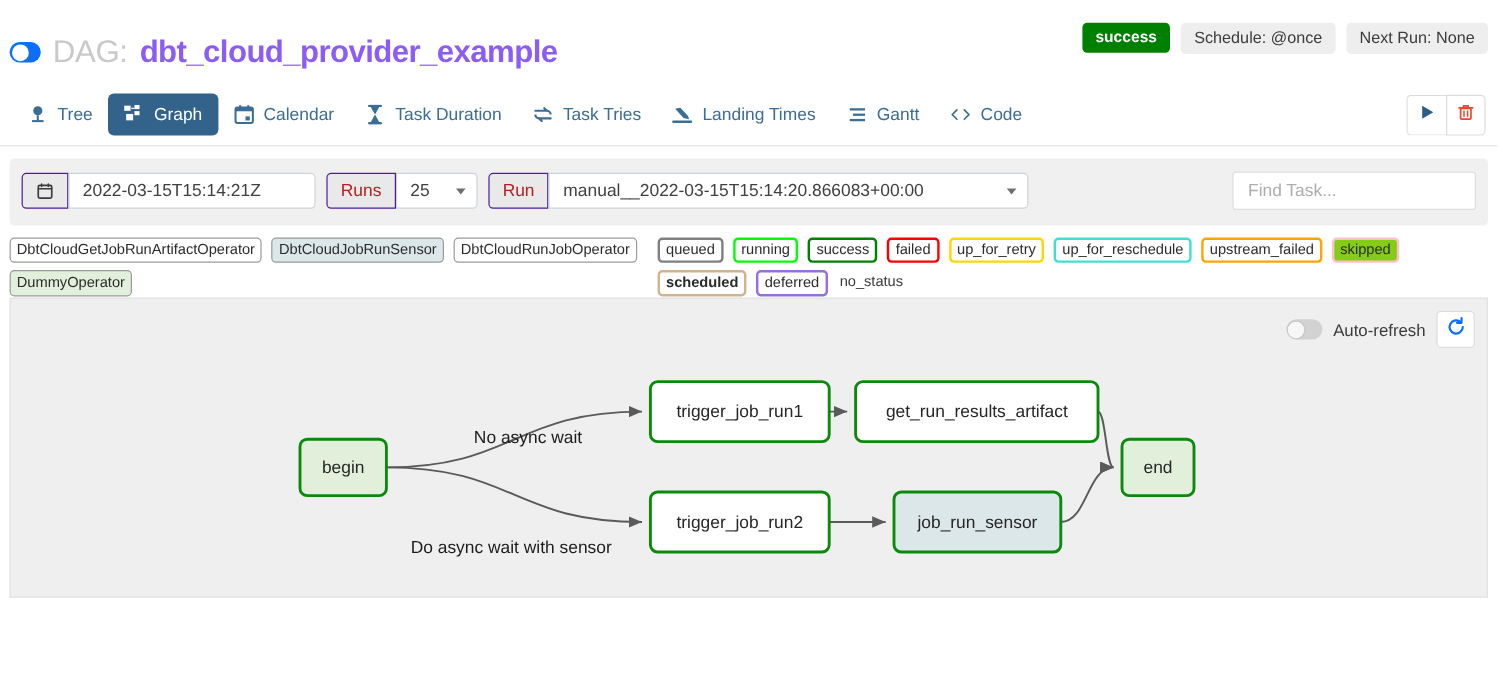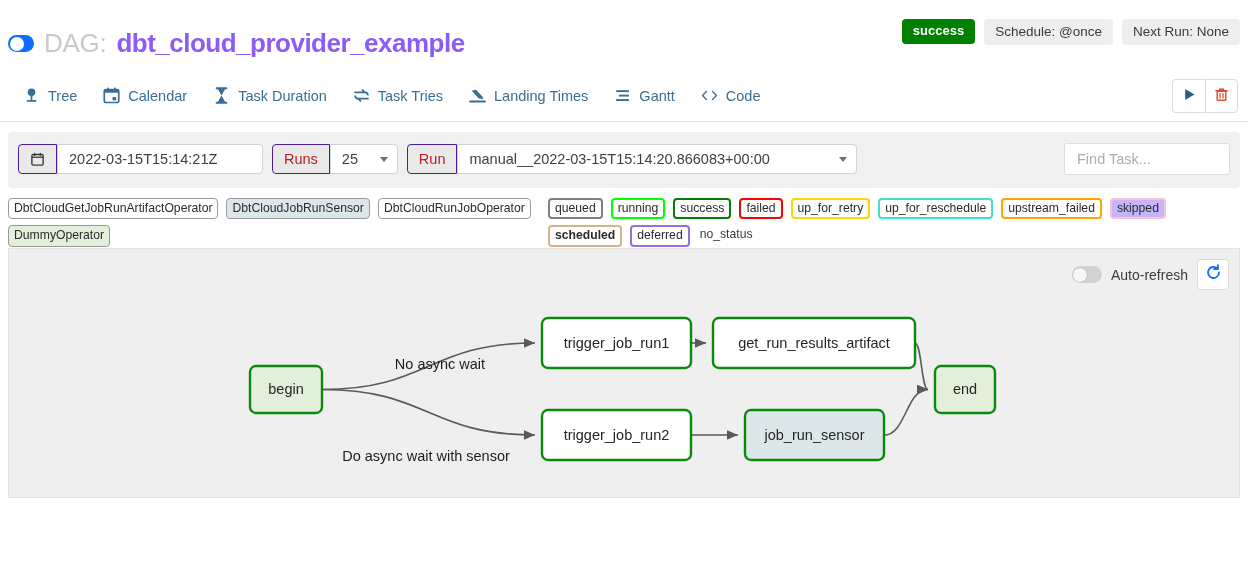--- a/index.html
+++ b/index.html
@@ -95,21 +95,21 @@
     border-top:5px solid #6f6f6f;
   }
   .btn-update {
     background:#fff; border:1px solid #0d6efd; color:#0d6efd;
     font-size:14.5px; font-weight:700; padding:6px 15px; border-radius:4px;
     margin-left:10px; cursor:pointer; font-family:"Liberation Sans",sans-serif;
   }
   .find-task {
     margin-left:auto; border:1px solid #dedede; background:#fff;
     color:#adadad; font-size:14.5px; padding:7px 12px; border-radius:3px;
-    width:166px;
+    width:203px;
   }
 
   
   .legend { padding:10px 8px 6px 8px; position:relative; min-height:54px;}
   .legend-left { position:absolute; left:8px; top:10px; width:530px; }
   .legend-right { position:absolute; left:548px; top:10px; right:8px; }
   .chips { display:flex; flex-wrap:wrap; gap:6px 8px; }
   .chip {
     font-size:12.2px; line-height:1.25; padding:2px 5px;
     border:1px solid #9a9a9a; border-radius:4px; color:#2b2b2b;
@@ -178,20 +178,32 @@
     <span class="ic">
         <svg width="17" height="17" viewBox="0 0 16 16">
           <circle cx="8" cy="5" r="3.6" fill="#3b6e94"></circle>
           <rect x="7.2" y="8.5" width="1.6" height="4" fill="#3b6e94"></rect>
           <rect x="3.5" y="12.3" width="9" height="1.6" fill="#3b6e94"></rect>
         </svg>
       </span>
     <span>Tree</span>
   </div>
 
+  <div class="tab active">
+    <span class="ic">
+        <svg width="17" height="17" viewBox="0 0 16 16">
+          <rect x="0.5" y="1" width="5" height="4" fill="#fff"></rect>
+          <rect x="8.5" y="0.5" width="4" height="3.2" fill="#fff"></rect>
+          <rect x="8.5" y="5.3" width="4" height="3.2" fill="#fff"></rect>
+          <rect x="2" y="7.5" width="5.5" height="5" fill="#fff"></rect>
+          <rect x="6" y="2.6" width="2.5" height="1" fill="#fff"></rect>
+        </svg>
+      </span>
+    <span>Graph</span>
+  </div>
 
   <div class="tab">
     <span class="ic">
         <svg width="17" height="17" viewBox="0 0 16 16">
           <rect x="1.2" y="2.4" width="13.6" height="12.2" rx="1.6" fill="none" stroke="#3b6e94" stroke-width="1.6"></rect>
           <rect x="1.2" y="2.4" width="13.6" height="3" fill="#3b6e94"></rect>
           <rect x="4" y="0.6" width="1.6" height="3" fill="#3b6e94"></rect>
           <rect x="10.4" y="0.6" width="1.6" height="3" fill="#3b6e94"></rect>
           <rect x="9" y="9.4" width="3.4" height="3.2" fill="#3b6e94"></rect>
         </svg>
@@ -313,21 +325,21 @@
   </div>
   <div class="legend-right">
     <div class="chips" id="status-chips">
         <span class="chip status" style="border-color: rgb(128, 128, 128); background: rgb(255, 255, 255);">queued</span>
         <span class="chip status" style="border-color: rgb(0, 255, 0); background: rgb(255, 255, 255);">running</span>
         <span class="chip status" style="border-color: rgb(0, 128, 0); background: rgb(255, 255, 255);">success</span>
         <span class="chip status" style="border-color: rgb(255, 0, 0); background: rgb(255, 255, 255);">failed</span>
         <span class="chip status" style="border-color: rgb(255, 215, 0); background: rgb(255, 255, 255);">up_for_retry</span>
         <span class="chip status" style="border-color: rgb(64, 224, 208); background: rgb(255, 255, 255);">up_for_reschedule</span>
         <span class="chip status" style="border-color: rgb(255, 165, 0); background: rgb(255, 255, 255);">upstream_failed</span>
-        <span class="chip status" style="border-color: rgb(255, 192, 203); background: #c4b5fd; text-align: right;">skipped</span>
+        <span class="chip status" style="border-color: rgb(255, 192, 203); background: #84cc16; text-align: right;">skipped</span>
         <span class="chip status" style="border-color: rgb(210, 180, 140); background: rgb(255, 255, 255); font-weight: bold;">scheduled</span>
         <span class="chip status" style="border-color: rgb(147, 112, 219); background: rgb(255, 255, 255);">deferred</span>
         <span class="chip status plain">no_status</span>
       </div>
   </div>
 </div>
 
 <div class="graph-panel">
   <div class="refresh-row">
     <div class="switch"></div>

